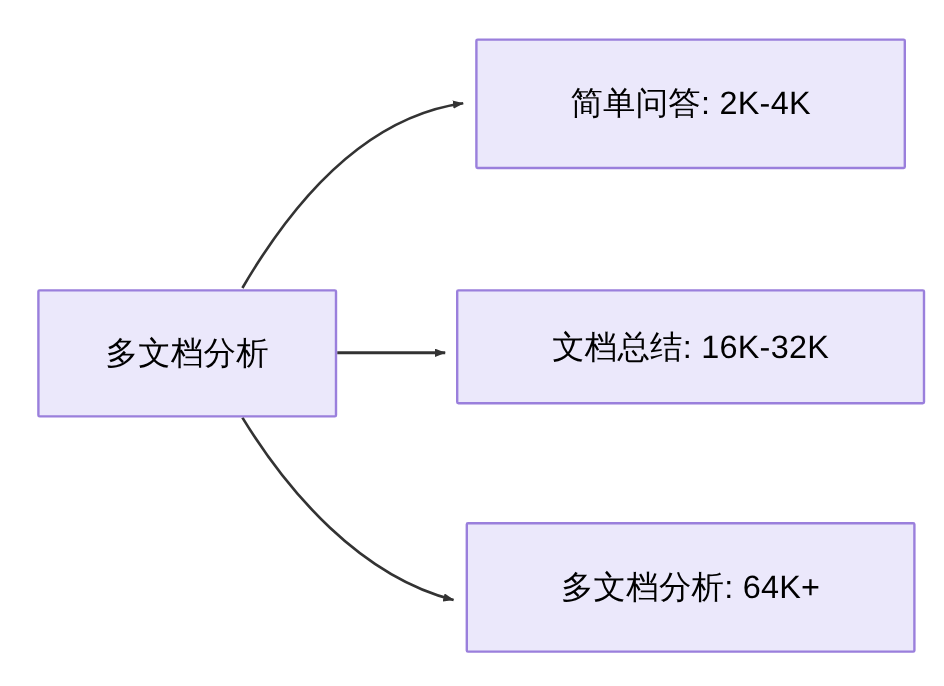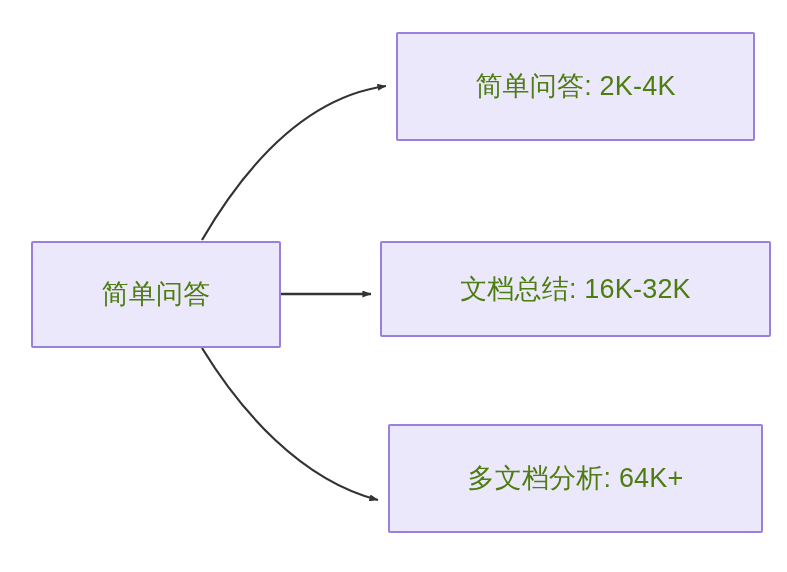--- a/index.html
+++ b/index.html
@@ -29,31 +29,31 @@
     position: absolute;
     box-sizing: border-box;
     background: #ebe8fb;
     border: 2px solid #9a7fdc;
     border-radius: 2px;
     display: flex;
     align-items: center;
     justify-content: center;
   }
   .node-label {
-    color: #4d7c0f;
+    color: #000000;
     font-size: 27px;
     line-height: 1.2;
     letter-spacing: 0.2px;
     white-space: nowrap;
   }
   
   #node-root      { left: 31px;  top: 241px; width: 250px; height: 107px; }
   #node-simple-qa { left: 396px; top: 32px;  width: 359px; height: 109px; }
   #node-doc-sum   { left: 380px; top: 241px; width: 391px; height: 96px; }
-  #node-multi-doc { left: 388px; top: 424px; width: 375px; height: 109px; }
+  #node-multi-doc { left: 388px; top: 435px; width: 375px; height: 109px; }
 </style>
 </head>
 <body>
 
 <div id="canvas">
 
   <svg id="edge-layer" viewBox="0 0 787 572" width="787" height="572" xmlns="http://www.w3.org/2000/svg">
     <defs>
       <marker id="arrowhead" markerWidth="9" markerHeight="7" refX="8.6" refY="3.5" orient="auto" markerUnits="userSpaceOnUse">
         <polygon points="0 0, 9 3.5, 0 7" fill="#333333"></polygon>
@@ -61,21 +61,21 @@
     </defs>
 
     <path d="M 202 240 C 240 175, 300 98, 386 86" fill="none" stroke="#333333" stroke-width="2.2" marker-end="url(#arrowhead)"></path>
 
     <path d="M 281 294 L 371 294" fill="none" stroke="#333333" stroke-width="2.6" marker-end="url(#arrowhead)"></path>
 
     <path d="M 202 348 C 240 410, 300 480, 378 500" fill="none" stroke="#333333" stroke-width="2.2" marker-end="url(#arrowhead)"></path>
   </svg>
 
   <div class="node" id="node-root">
-    <span class="node-label">简单问答</span>
+    <span class="node-label">多文档分析</span>
   </div>
 
   <div class="node" id="node-simple-qa">
     <span class="node-label">简单问答: 2K-4K</span>
   </div>
 
   <div class="node" id="node-doc-sum">
     <span class="node-label">文档总结: 16K-32K</span>
   </div>
 

